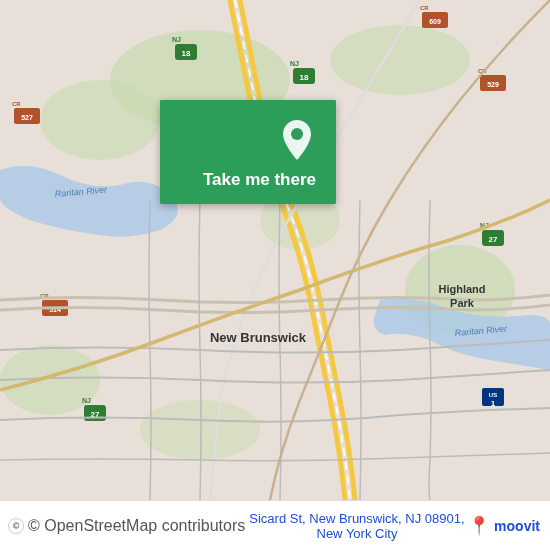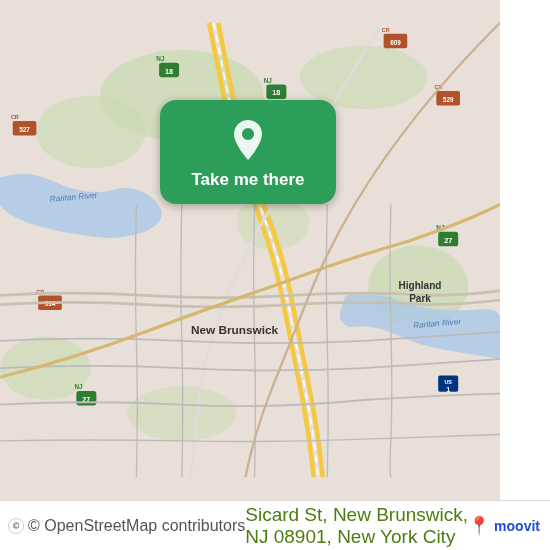--- a/index.html
+++ b/index.html
@@ -6,45 +6,45 @@
 
     body {
       width: 550px;
       height: 550px;
       overflow: hidden;
       font-family: Arial, sans-serif;
       position: relative;
     }
 
     #map-container {
-      width: 500px;
+      width: 550px;
       height: 500px;
       position: relative;
       overflow: hidden;
       background-color: #e8e0d8;
     }
 
     
     #map-svg {
       position: absolute;
       top: 0; left: 0;
       width: 100%; height: 100%;
     }
 
     
     #take-me-there-btn {
       position: absolute;
       top: 100px;
       left: 160px;
       width: 176px;
       background-color: #2d9e5a;
-      border-radius: 16px;
+      border-radius: 1px;
       display: flex;
       flex-direction: column;
-      align-items: center;
+      align-items: flex-end;
       padding: 18px 20px 14px 20px;
       cursor: pointer;
       border: none;
       box-shadow: 0 2px 8px rgba(0,0,0,0.3);
     }
 
     #take-me-there-btn .pin-icon {
       width: 38px;
       height: 44px;
       margin-bottom: 8px;
@@ -88,25 +88,25 @@
       color: #555;
       font-weight: bold;
     }
 
     #osm-attribution {
       font-size: 16px;
       color: #555;
     }
 
     #address-text {
-      font-size: 19px;
-      color: #4d7c0f;
+      font-size: 13px;
+      color: #1d4ed8;
       font-weight: 500;
       flex: 1;
-      text-align: left;
+      text-align: center;
     }
 
     #moovit-logo {
       display: flex;
       align-items: center;
       gap: 3px;
     }
 
     #moovit-logo .moovit-icon {
       font-size: 18px;

